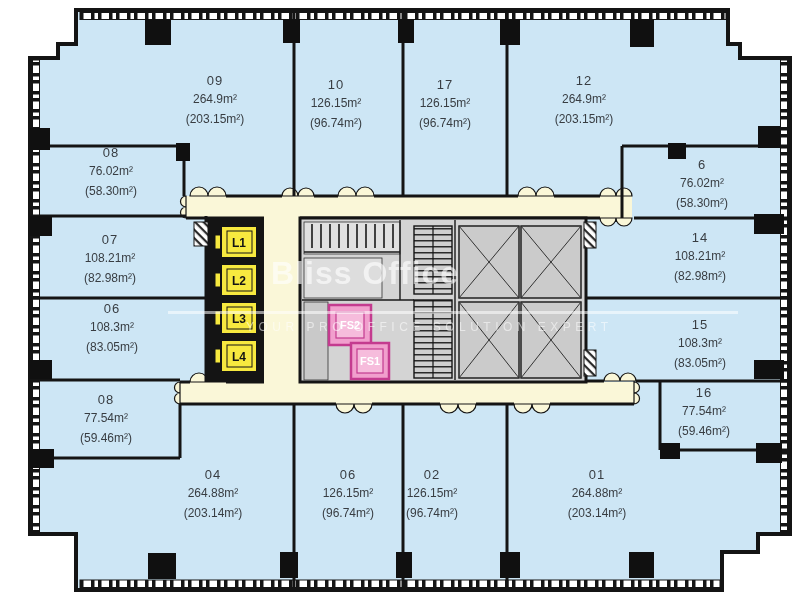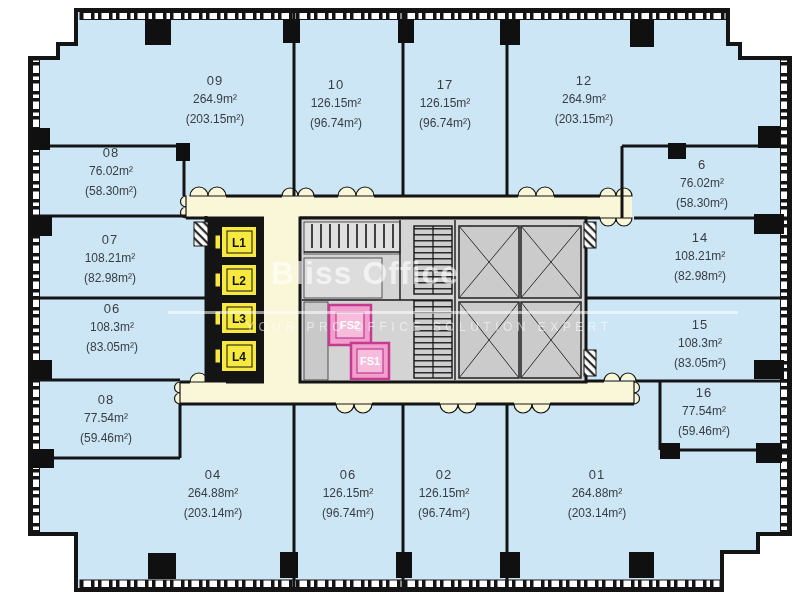--- a/index.html
+++ b/index.html
@@ -245,21 +245,21 @@
 <div class="rlabel" style="left:213px;top:466px">
   <div class="rnum">04</div>
   <div class="rarea">264.88m²</div>
   <div class="rarea">(203.14m²)</div>
 </div>
 <div class="rlabel" style="left:348px;top:466px">
   <div class="rnum">06</div>
   <div class="rarea">126.15m²</div>
   <div class="rarea">(96.74m²)</div>
 </div>
-<div class="rlabel" style="left:444px;top:466px">
+<div class="rlabel" style="left:432px;top:466px">
   <div class="rnum">02</div>
   <div class="rarea">126.15m²</div>
   <div class="rarea">(96.74m²)</div>
 </div>
 <div class="rlabel" style="left:597px;top:466px">
   <div class="rnum">01</div>
   <div class="rarea">264.88m²</div>
   <div class="rarea">(203.14m²)</div>
 </div>
 

